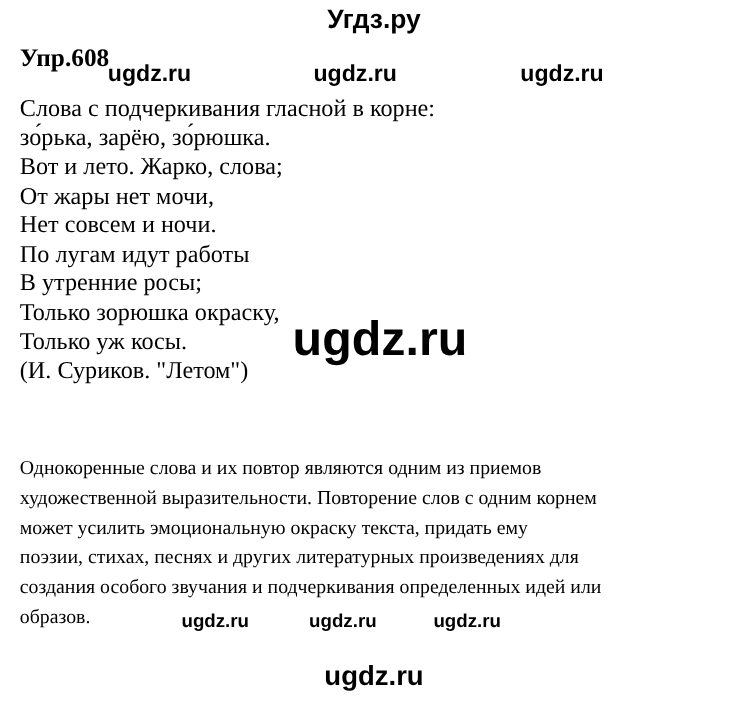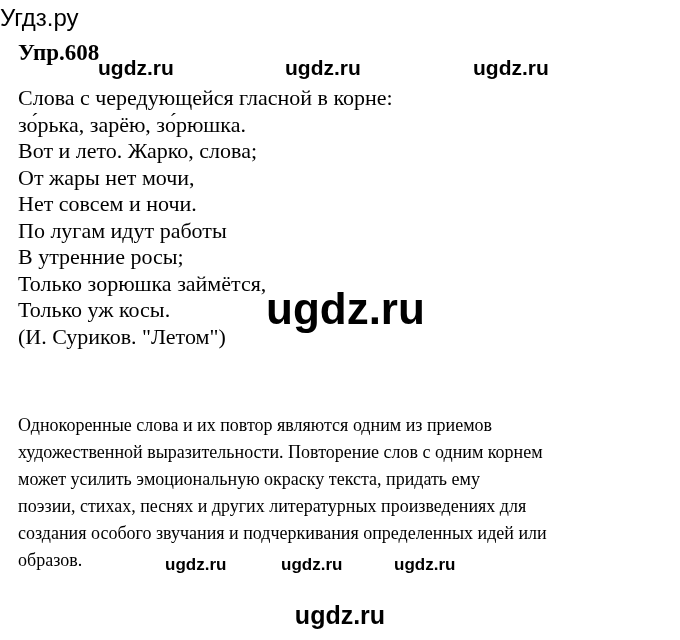--- a/index.html
+++ b/index.html
@@ -6,22 +6,23 @@
   body {
     width: 680px; height: 640px;
     background: #ffffff;
     color: #000000;
     position: relative;
     overflow: hidden;
     font-family: "Liberation Serif", serif;
   }
   .site-title {
     position: absolute; top: 4px; left: 0; width: 680px;
+    text-align: center;
     font-family: "Liberation Sans", sans-serif;
-    font-weight: normal; font-size: 24px;
+    font-weight: bold; font-size: 24px;
   }
   .exercise-label {
     position: absolute; top: 40px; left: 18px;
     font-family: "Liberation Serif", serif;
     font-weight: bold; font-size: 23px;
   }
   .wm {
     position: absolute;
     font-family: "Liberation Sans", sans-serif;
     font-weight: bold;
@@ -60,29 +61,29 @@
 
 <div class="site-title">Угдз.ру</div>
 
 <div class="exercise-label">Упр.608</div>
 
 <span class="wm wm-row1 wm-r1-a">ugdz.ru</span>
 <span class="wm wm-row1 wm-r1-b">ugdz.ru</span>
 <span class="wm wm-row1 wm-r1-c">ugdz.ru</span>
 
 <div class="poem-block">
-  <div>Слова с чередующейся гласной в корне:</div>
+  <div>Слова с подчеркивания гласной в корне:</div>
   <div>зо́рька, зарёю, зо́рюшка.</div>
   <div>Вот и лето. Жарко, слова;</div>
   <div>От жары нет мочи,</div>
   <div>Нет совсем и ночи.</div>
   <div class="stanza2">
     <div>По лугам идут работы</div>
     <div>В утренние росы;</div>
-    <div>Только зорюшка займётся,</div>
+    <div>Только зорюшка окраску,</div>
     <div>Только уж косы.</div>
     <div>(И. Суриков. "Летом")</div>
   </div>
 </div>
 
 <span class="wm wm-large">ugdz.ru</span>
 
 <div class="paragraph-block">
   <div>Однокоренные слова и их повтор являются одним из приемов</div>
   <div>художественной выразительности. Повторение слов с одним корнем</div>

